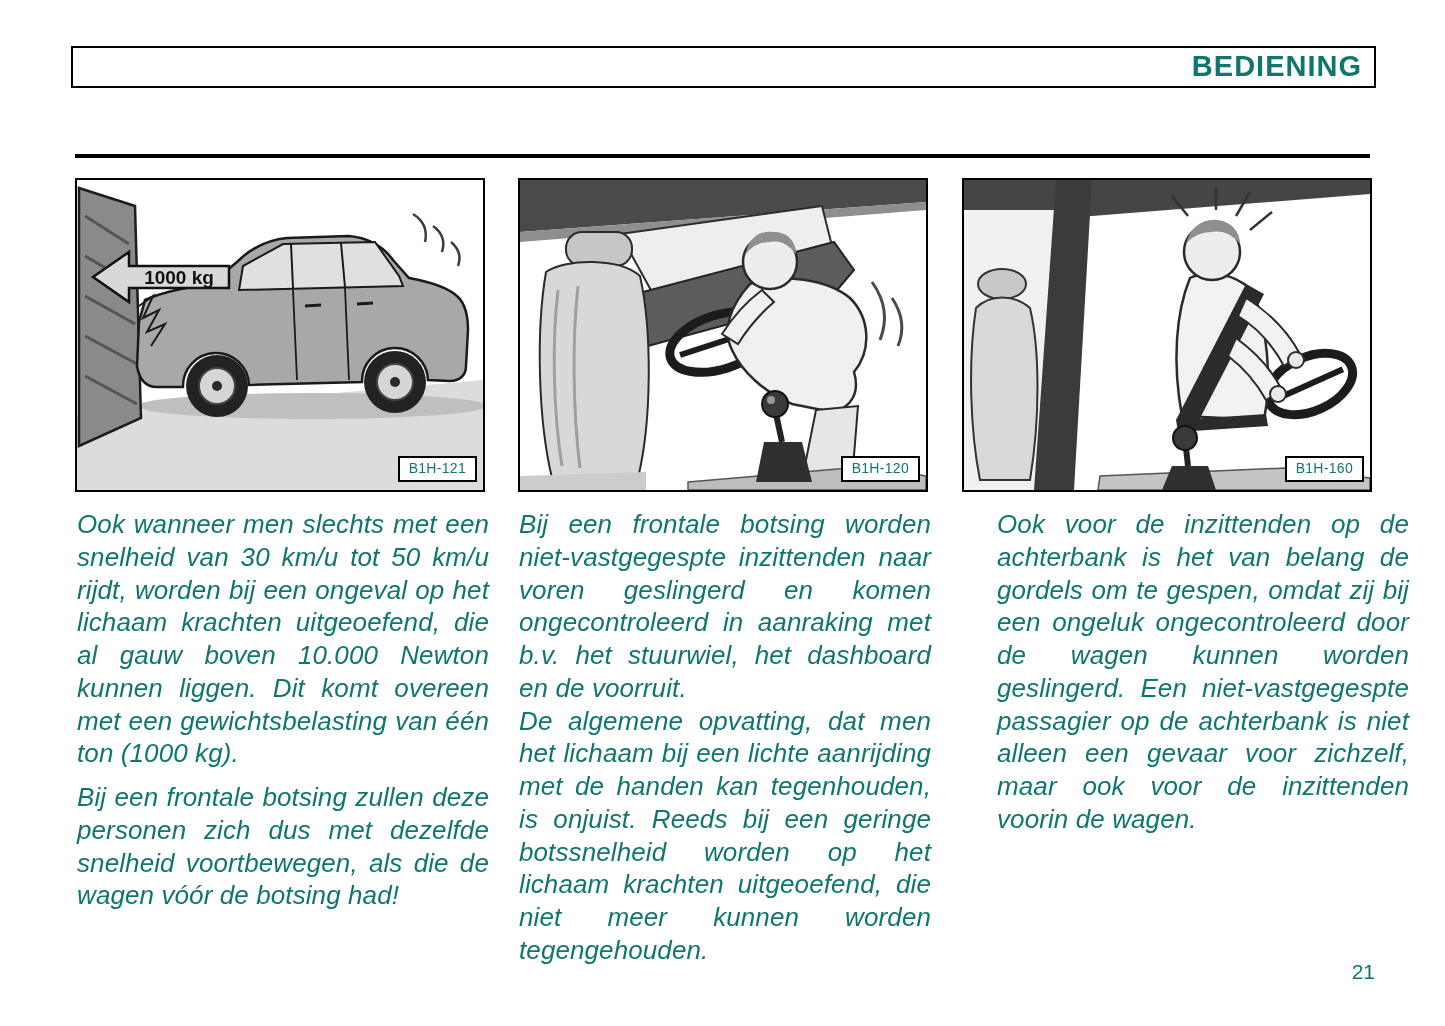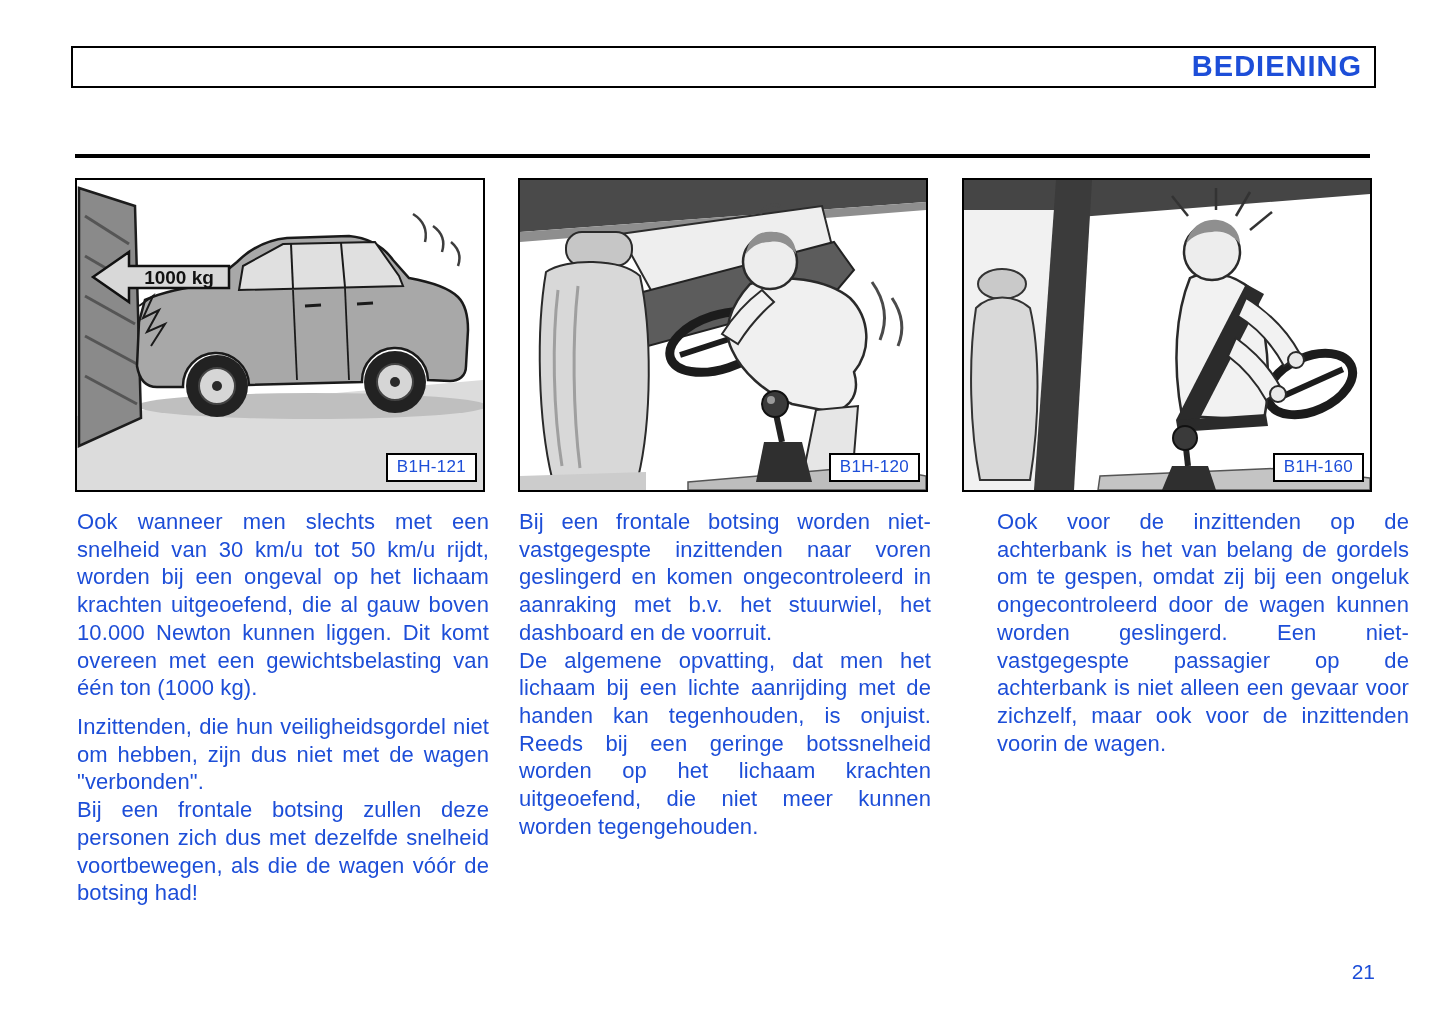--- a/index.html
+++ b/index.html
@@ -1,42 +1,42 @@
 <!DOCTYPE html>
 <html lang="nl"><head>
 <meta charset="utf-8">
 <style>
   * { margin:0; padding:0; box-sizing:border-box; }
   html, body { background:#ffffff; }
   .page {
     position:relative; width:1445px; height:1026px; background:#ffffff;
-    font-family:"Liberation Sans", sans-serif; color:#1d4ed8; overflow:hidden;
+    font-family:"Liberation Sans", sans-serif; color:#0f766e; overflow:hidden;
   }
   .header-frame {
     position:absolute; left:71px; top:46px; width:1305px; height:42px;
     border:2.5px solid #000; background:#fff;
   }
   .header-title {
     position:absolute; right:12px; top:50%; transform:translateY(-52%);
     font-size:29px; font-weight:700; letter-spacing:1px; white-space:nowrap;
   }
   .top-rule { position:absolute; left:75px; top:154px; width:1295px; height:4px; background:#000; }
   .figure {
     position:absolute; top:178px; width:410px; height:314px;
     border:2px solid #000; background:#fff;
   }
   .figure svg { display:block; width:100%; height:100%; }
   .fig-1 { left:75px; } .fig-2 { left:518px; } .fig-3 { left:962px; }
   .fig-label {
     position:absolute; right:6px; bottom:8px; border:2px solid #000; background:#fff;
-    font-size:17px; padding:2px 9px 3px; letter-spacing:0.3px; line-height:1.2;
+    font-size:14px; padding:2px 9px 3px; letter-spacing:0.3px; line-height:1.2;
   }
   .text-col {
     position:absolute; top:508px; width:412px;
-    font-size:22px; line-height:1.26; text-align:justify; letter-spacing:0.1px;
+    font-size:26px; line-height:1.26; text-align:justify; letter-spacing:0.1px;font-style:italic;
   }
   .col-1 { left:77px; } .col-2 { left:519px; } .col-3 { left:963px;margin-left:34px; }
   .text-col p { margin:0 0 11px; }
   .text-col p.tight { margin-bottom:0; }
   .page-number { position:absolute; right:70px; bottom:42px; font-size:21px; }
   svg text { font-family:"Liberation Sans", sans-serif; }
 </style>
 </head>
 <body>
 
@@ -176,21 +176,20 @@
         <line x1="224" y1="286" x2="222" y2="268" stroke="#222222" stroke-width="6"></line>
         <circle cx="221" cy="258" r="12" fill="#3a3a3a" stroke="#111111" stroke-width="2"></circle>
         <polygon points="208,286 244,286 252,310 198,310" fill="#2f2f2f"></polygon>
       </g>
     </svg>
     <div class="fig-label">B1H-160</div>
   </figure>
 
   <div class="text-col col-1">
     <p>Ook wanneer men slechts met een snelheid van 30 km/u tot 50 km/u rijdt, worden bij een ongeval op het lichaam krachten uitgeoefend, die al gauw boven 10.000 Newton kunnen liggen. Dit komt overeen met een gewichtsbelasting van één ton (1000 kg).</p>
-    <p class="tight">Inzittenden, die hun veiligheidsgordel niet om hebben, zijn dus niet met de wagen "verbonden".</p>
     <p>Bij een frontale botsing zullen deze personen zich dus met dezelfde snelheid voortbewegen, als die de wagen vóór de botsing had!</p>
   </div>
 
   <div class="text-col col-2">
     <p class="tight">Bij een frontale botsing worden niet-vastgegespte inzittenden naar voren geslingerd en komen ongecontroleerd in aanraking met b.v. het stuurwiel, het dashboard en de voorruit.</p>
     <p>De algemene opvatting, dat men het lichaam bij een lichte aanrijding met de handen kan tegenhouden, is onjuist. Reeds bij een geringe botssnelheid worden op het lichaam krachten uitgeoefend, die niet meer kunnen worden tegengehouden.</p>
   </div>
 
   <div class="text-col col-3">
     <p>Ook voor de inzittenden op de achterbank is het van belang de gordels om te gespen, omdat zij bij een ongeluk ongecontroleerd door de wagen kunnen worden geslingerd. Een niet-vastgegespte passagier op de achterbank is niet alleen een gevaar voor zichzelf, maar ook voor de inzittenden voorin de wagen.</p>

